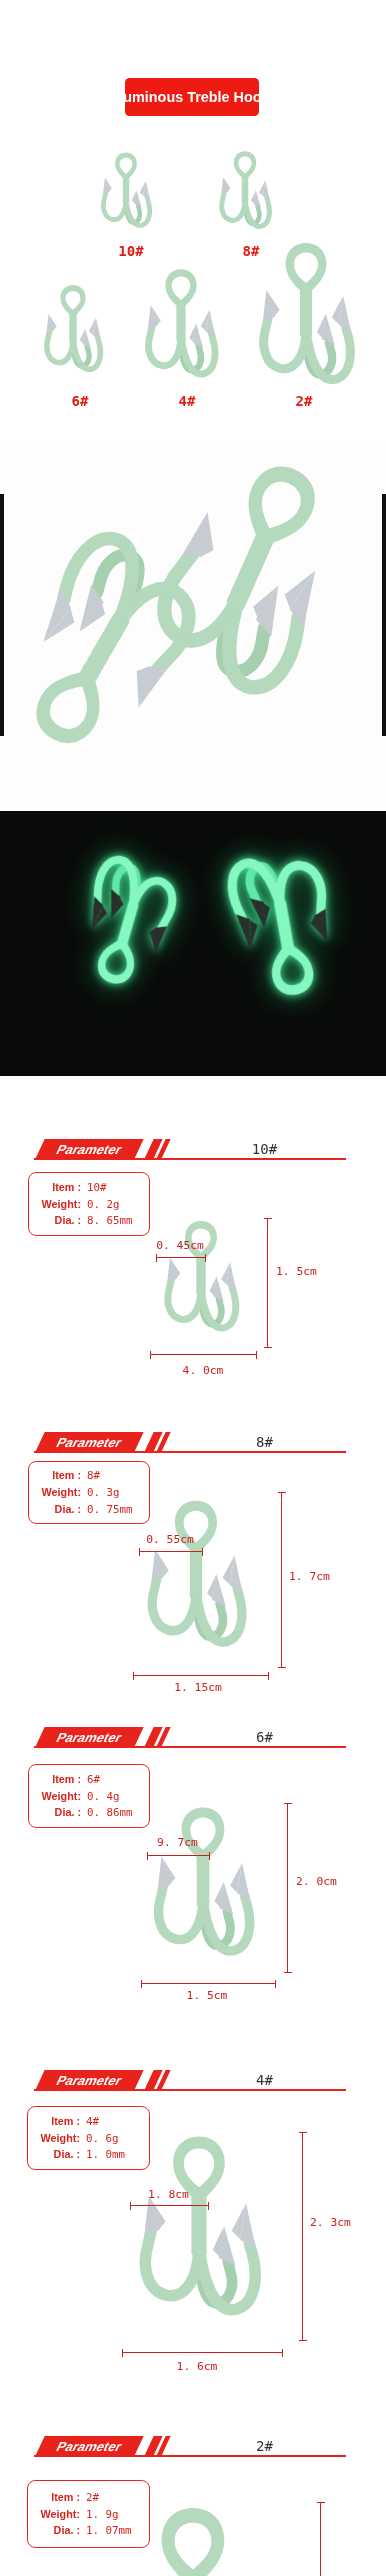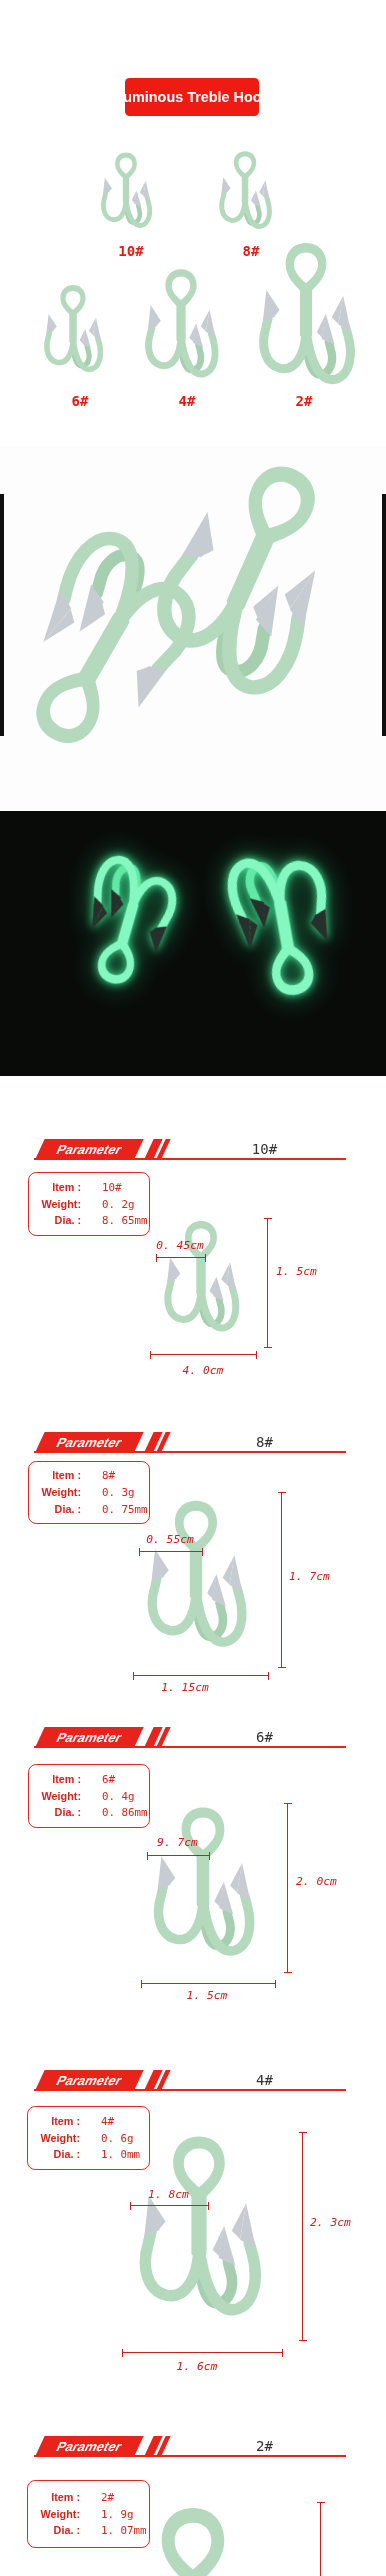--- a/index.html
+++ b/index.html
@@ -26,30 +26,30 @@
   .pbanner{position:absolute;left:40px;top:0;width:99px;height:20px;background:#e8231c;
     transform:skewX(-25deg);display:flex;align-items:center;justify-content:center;}
   .pbanner span{color:#ffffff;font-weight:bold;font-size:13px;white-space:nowrap;}
   .slash{position:absolute;top:0;height:20px;background:#e8231c;transform:skewX(-25deg);}
   .sA{left:149px;width:8.8px;} .sB{left:161px;width:4.6px;}
   .psize{position:absolute;left:240px;top:1.5px;width:49px;text-align:center;color:#333333;
     font-size:14px;font-family:"DejaVu Sans Mono",monospace;}
   
   .spec{position:absolute;border:1.5px solid #e0271f;border-radius:8.2px;background:#ffffff;
     display:flex;flex-direction:column;justify-content:center;gap:3.6px;box-sizing:border-box;}
-  .srow{display:grid;grid-template-columns:52px 1fr;column-gap:21px;align-items:baseline;}
+  .srow{display:grid;grid-template-columns:52px 1fr;column-gap:6px;align-items:baseline;}
   .sk{text-align:right;font-weight:bold;color:#d3261e;font-size:10.8px;white-space:nowrap;}
   .sv{color:#d3261e;font-size:10.8px;font-family:"DejaVu Sans Mono",monospace;white-space:nowrap;}
   
   .hdim{position:absolute;height:7.7px;border-left:1px solid #cb2020;border-right:1px solid #cb2020;}
   .hdim::after{content:"";position:absolute;left:0;right:0;top:3.1px;height:1px;background:#cb2020;}
   .vdim{position:absolute;width:7.7px;border-top:1px solid #cb2020;border-bottom:1px solid #cb2020;}
   .vdim::after{content:"";position:absolute;top:0;bottom:0;left:3.1px;width:1px;background:#cb2020;}
   .dlabel{position:absolute;color:#cb2020;font-size:11.3px;text-align:center;white-space:nowrap;
-    font-family:"DejaVu Sans Mono",monospace;font-style:italic;}
+    font-family:"DejaVu Sans Mono",monospace;}
 </style>
 </head>
 <body>
 
 <svg width="0" height="0" style="position:absolute" aria-hidden="true">
   <symbol id="treble" viewBox="0 0 200 270">
     <path fill="none" stroke="var(--g2)" stroke-width="14" stroke-linecap="round" d="M100,150 C100,194 108,226 126,223 C142,220 147,199 141,181 L138,169"></path>
     <path fill="none" stroke="var(--g1)" stroke-width="15" stroke-linecap="round" d="M100,152 C98,192 82,218 57,213 C32,207 24,176 33,146 L37,129"></path>
     <path fill="none" stroke="var(--g1)" stroke-width="15" stroke-linecap="round" d="M100,148 C106,202 124,238 150,231 C173,224 179,191 170,158 L166,144"></path>
     <path fill="var(--g1)" fill-rule="evenodd" d="M100,4 C79,4 66,19 66,39 C66,59 80,73 90,83 L90,158 C90,163 110,163 110,158 L110,83 C120,73 134,59 134,39 C134,19 121,4 100,4 Z M100,20 C112,20 120,28 120,40 C120,52 111,62 100,71 C89,62 80,52 80,40 C80,28 88,20 100,20 Z"></path>
@@ -167,21 +167,21 @@
       </div>
   </div>
   <svg class="hook" viewBox="0 0 200 270" style="left:134px;top:1498px;width:124px;height:168px">
       <use href="#treble"></use>
     </svg>
   <div class="dlabel" style="left:139px;width:62px;top:1533px">0. 55cm</div>
   <div class="hdim" style="left:139px;top:1548px;width:62px"></div>
   <div class="vdim" style="left:278px;top:1492px;height:174px"></div>
   <div class="dlabel" style="left:289px;top:1570px">1. 7cm</div>
   <div class="hdim" style="left:133px;top:1672px;width:134px"></div>
-  <div class="dlabel" style="left:154px;width:62px;top:1681px">1. 15cm</div>
+  <div class="dlabel" style="left:167px;width:62px;top:1681px">1. 15cm</div>
 
   <div class="phead" style="top:1727px">
     <div class="rule"></div>
     <div class="pbanner">
         <span>Parameter</span>
       </div>
     <span class="slash sA"></span>
     <span class="slash sB"></span>
     <span class="psize">6#</span>
   </div>

